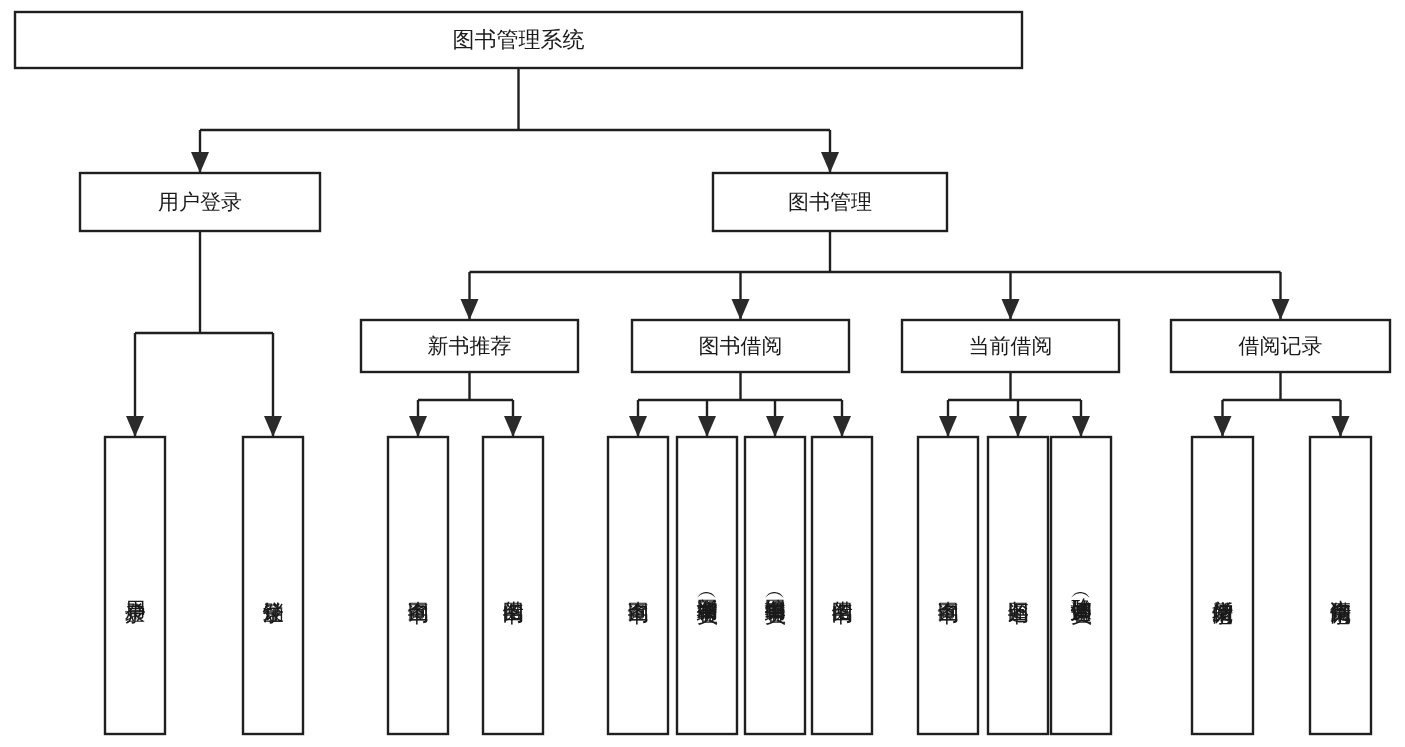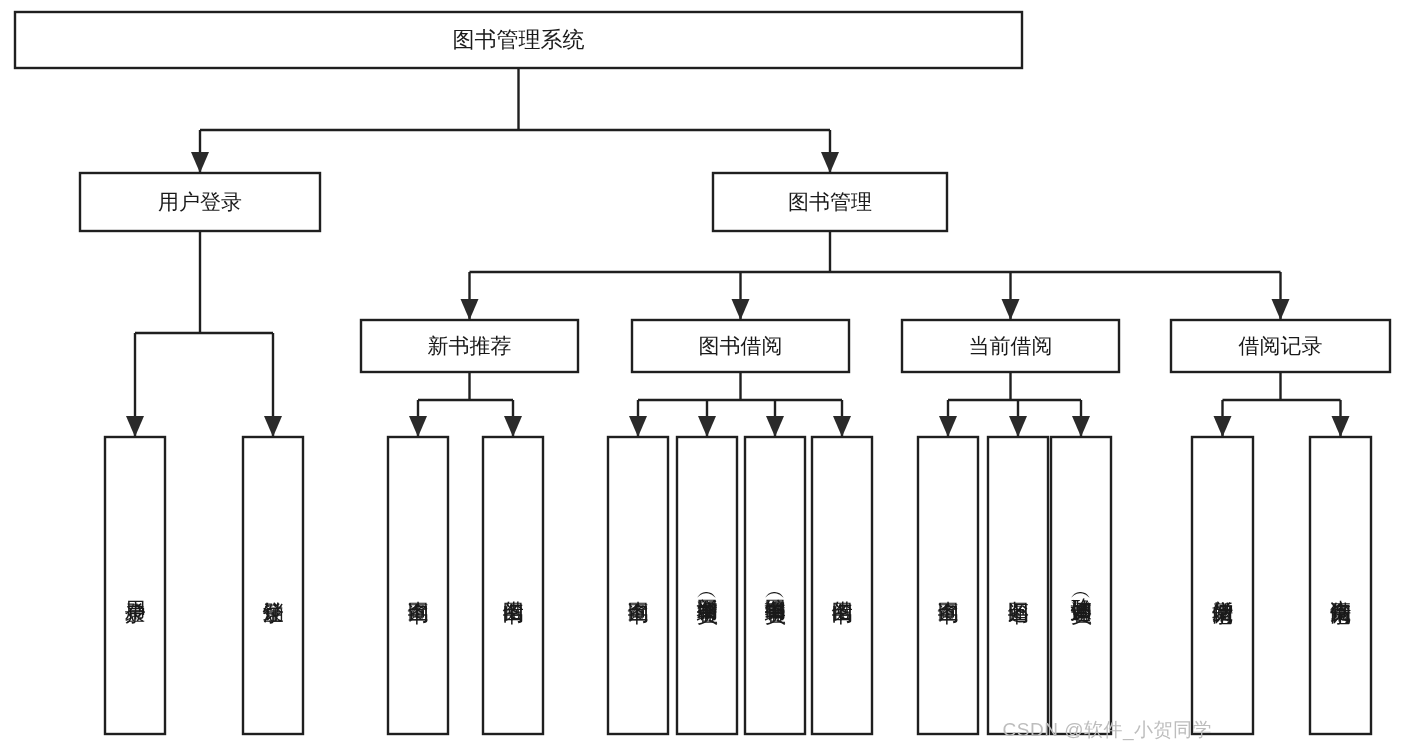--- a/index.html
+++ b/index.html
@@ -203,14 +203,13 @@
       <div class="vtext-wrap" style="left: 1051px; top: 437px; width: 60px; height: 297px;">
         <div class="vtext">确认归还（管理员）</div>
       </div>
       <div class="vtext-wrap" style="left: 1192px; top: 437px; width: 61px; height: 297px;">
         <div class="vtext">新增借阅记录</div>
       </div>
       <div class="vtext-wrap" style="left: 1310px; top: 437px; width: 61px; height: 297px;">
         <div class="vtext">查询借阅记录</div>
       </div>
     </div>
-  <div class="watermark">CSDN @软件_小贺同学</div>
 </div>
 
 </body></html>

